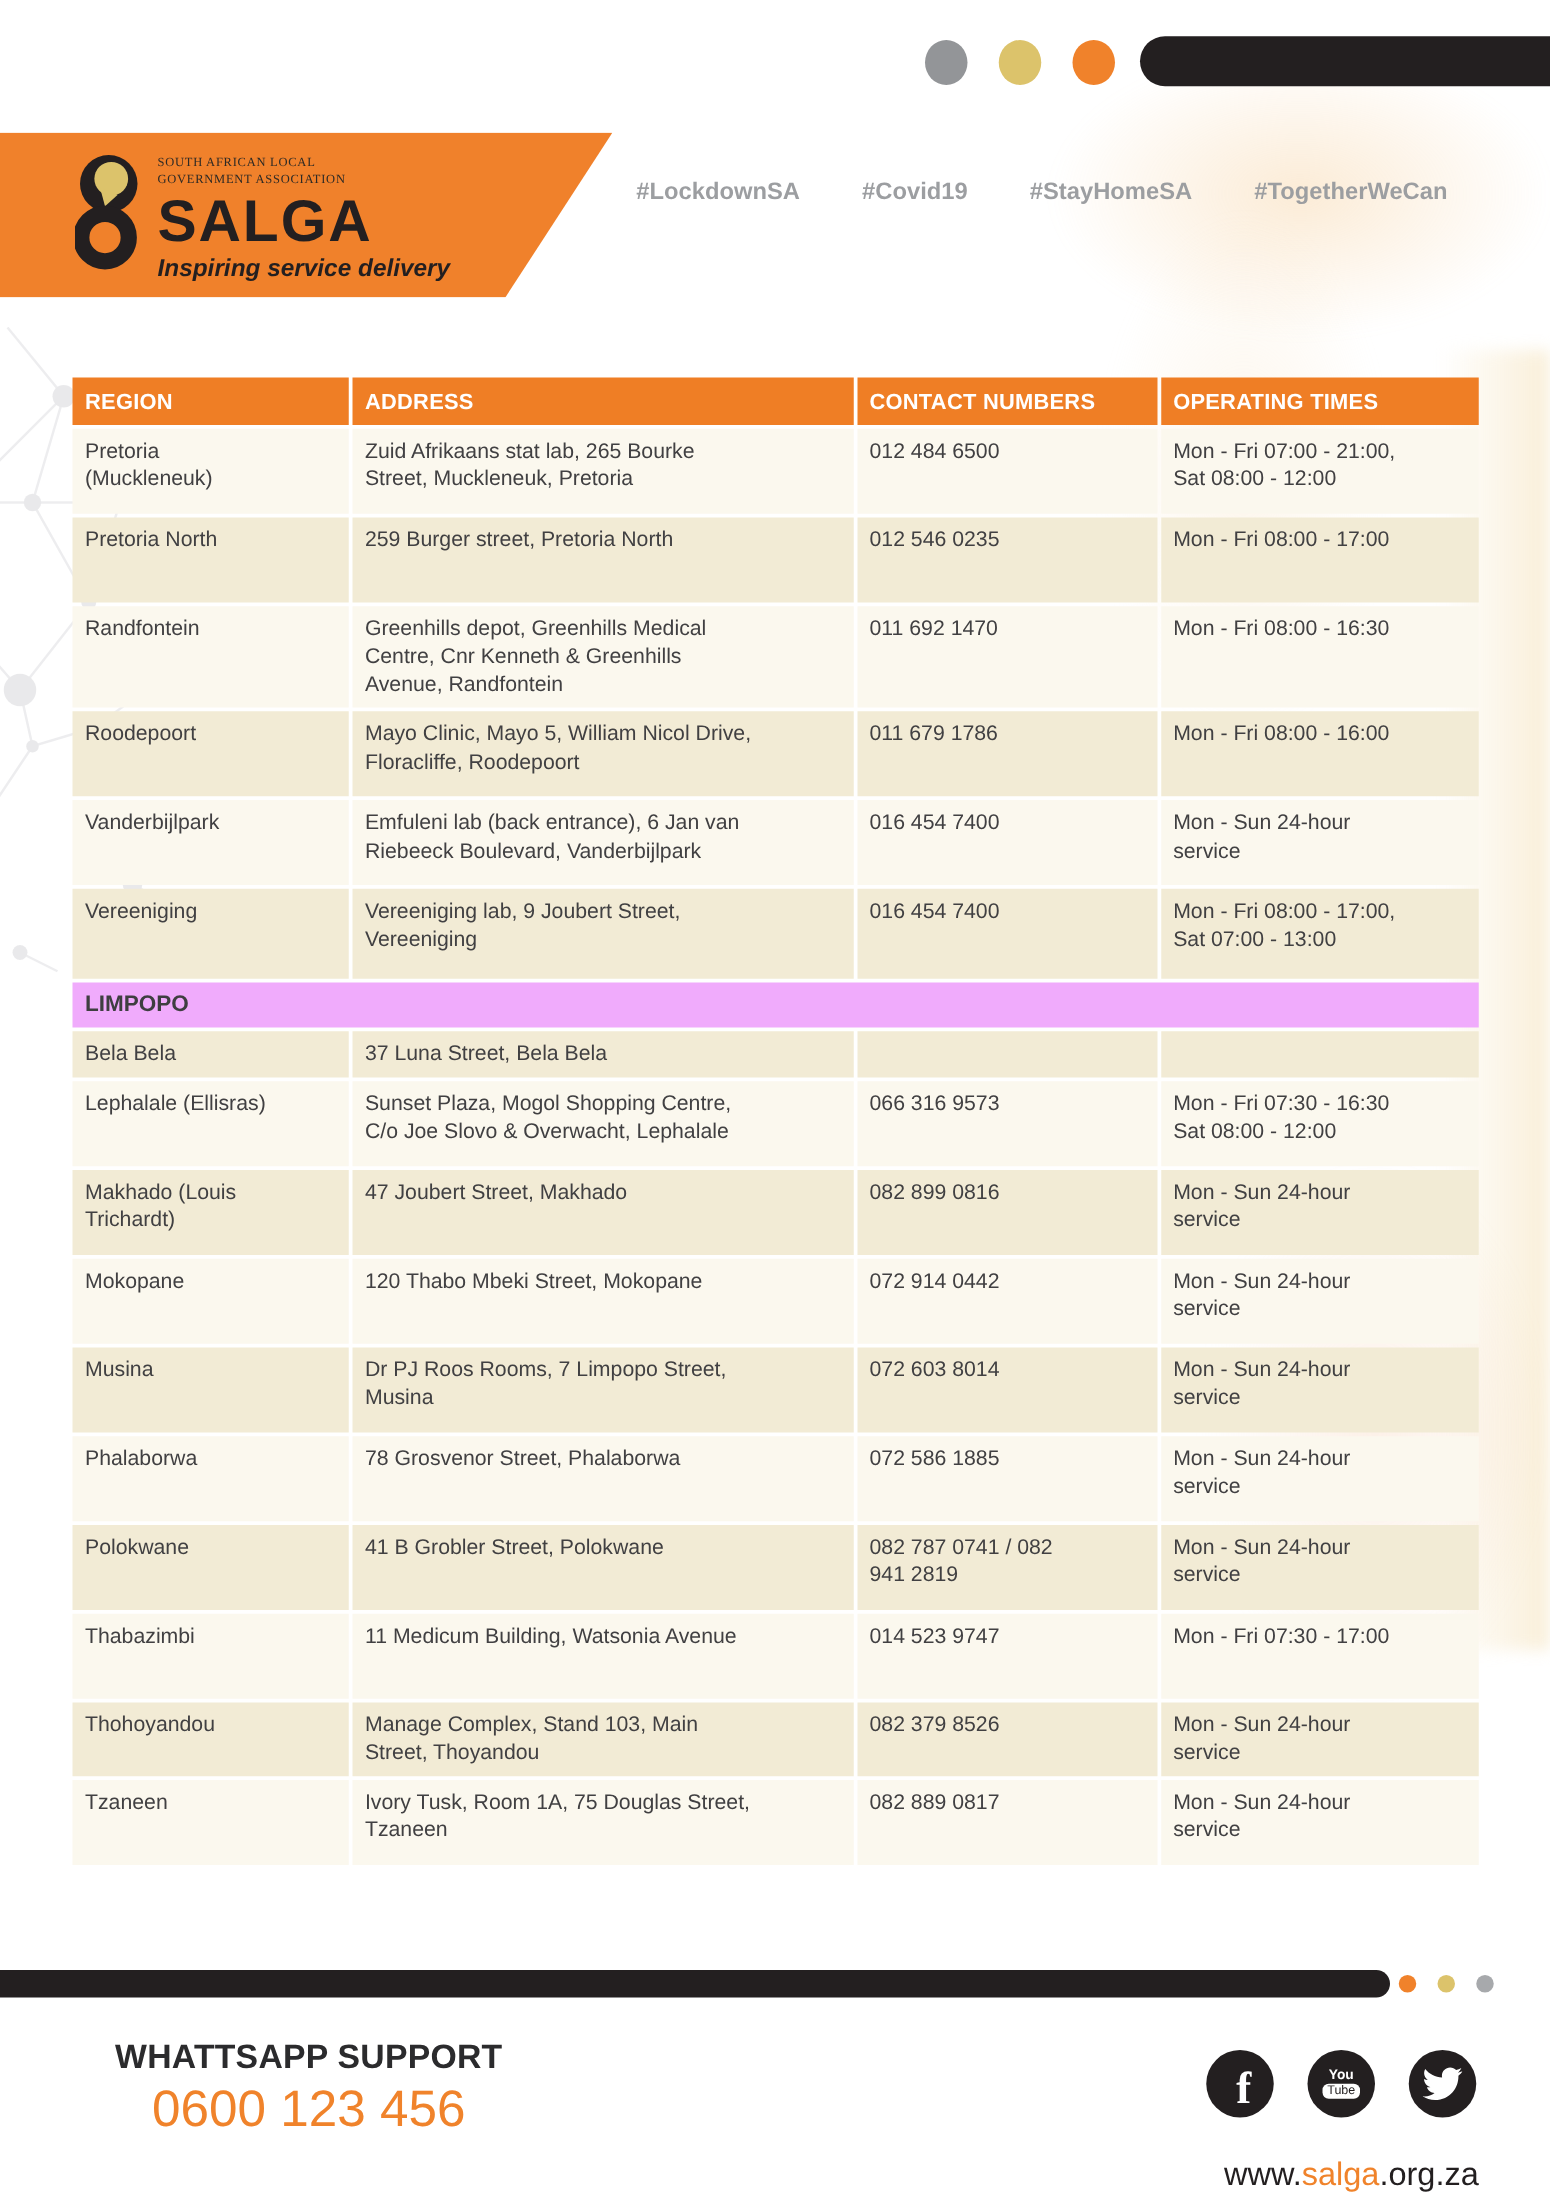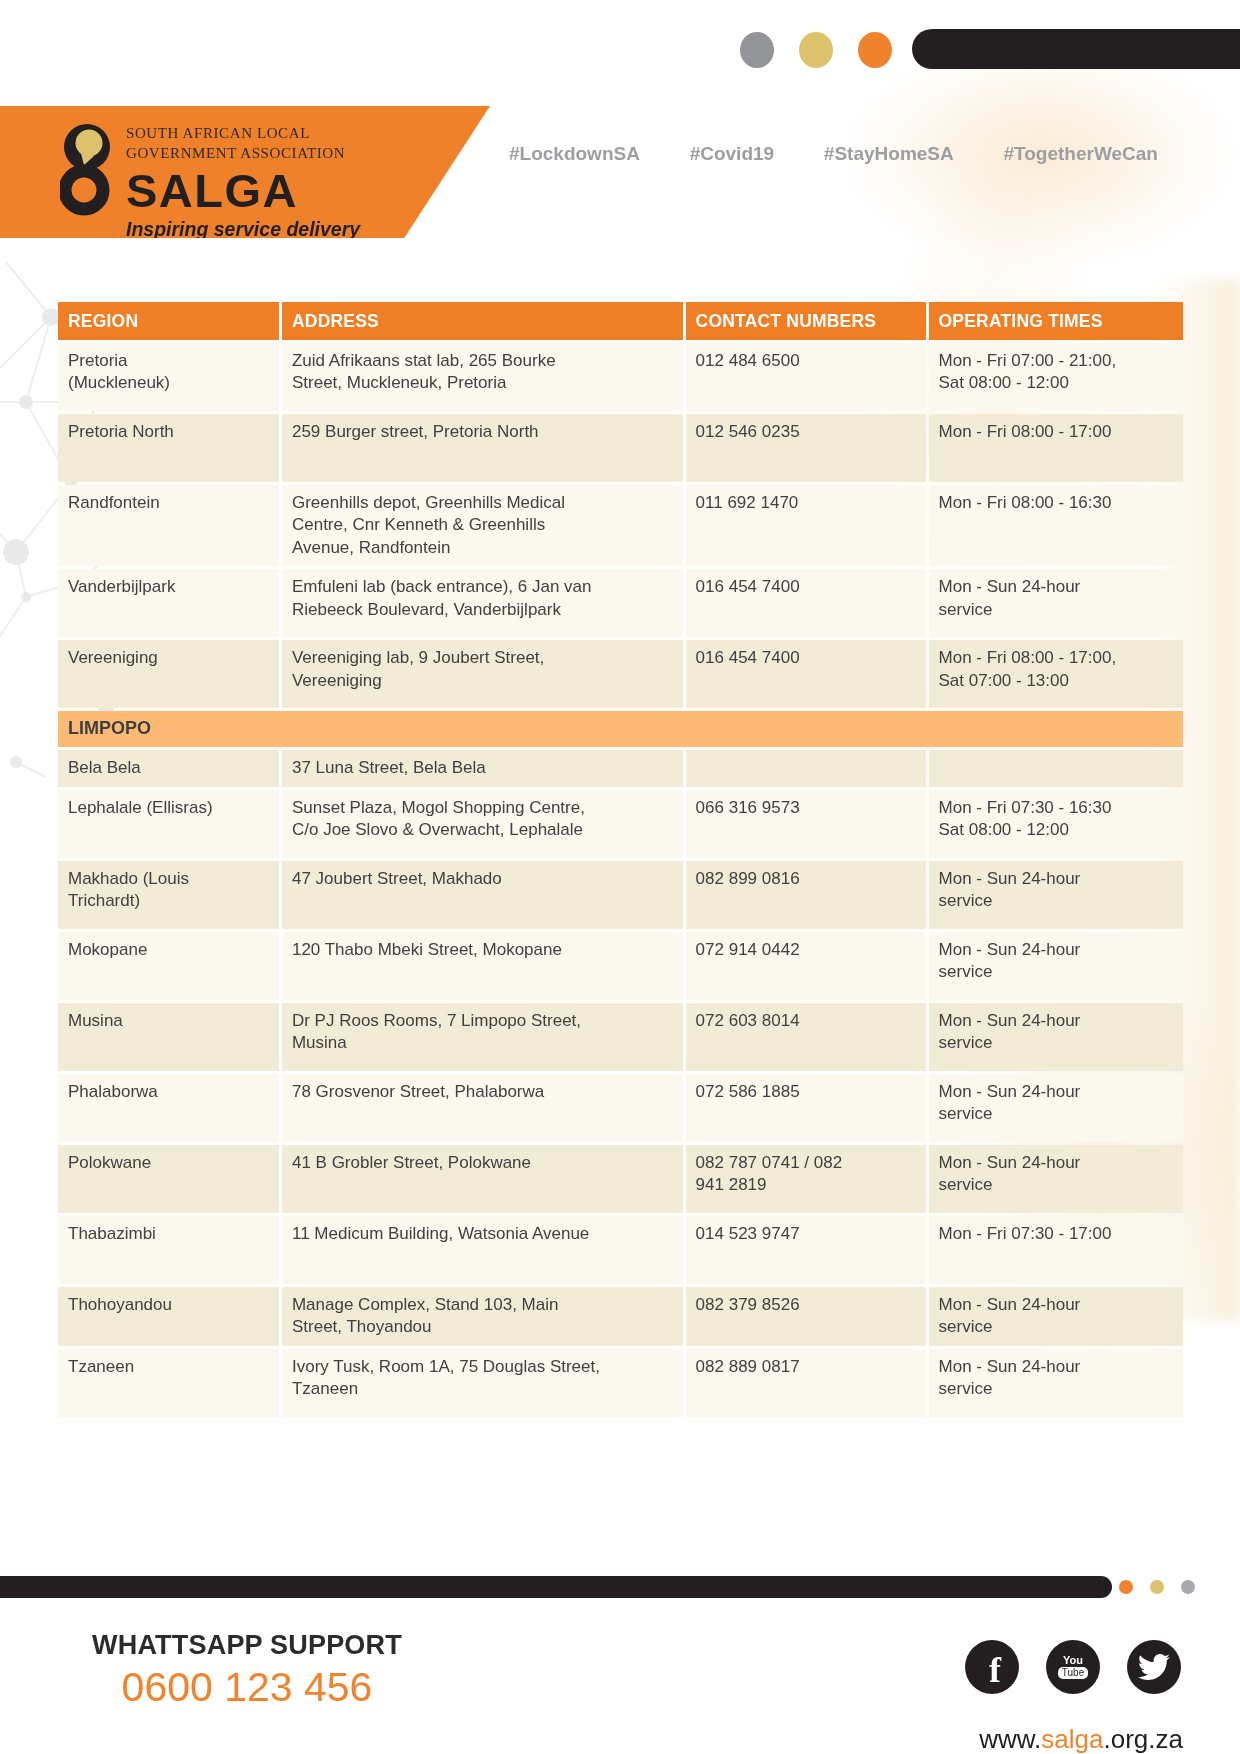--- a/index.html
+++ b/index.html
@@ -22,40 +22,40 @@
   .top-dots{position:absolute;left:740px;top:32px;display:flex;gap:25px;}
   .top-dots .dot{width:34px;height:36px;border-radius:50%;display:inline-block;}
   .top-bar{position:absolute;left:912px;top:29px;width:328px;height:40px;
     background:#231f20;border-radius:20px 0 0 20px;}
 
   
   .banner{position:absolute;left:0;top:106px;width:490px;height:132px;background:#F0812B;
     clip-path:polygon(0 0,100% 0,82.5% 100%,0 100%);}
   .logo-mark{position:absolute;left:60px;top:16px;}
   .brand-text{position:absolute;left:126px;top:18px;color:#231f20;}
-  .org-line{font-family:"Liberation Serif", serif;font-size:15px;letter-spacing:.6px;
+  .org-line{font-family:"Liberation Serif", serif;font-size:10px;letter-spacing:.6px;
     color:#2e2a25;line-height:1.32;white-space:nowrap;}
   .brand-name{font-size:47px;font-weight:700;letter-spacing:1.5px;line-height:1.0;
     margin-top:3px;color:#231f20;}
   .brand-tagline{font-size:19.5px;font-weight:700;font-style:italic;margin-top:4px;color:#231f20;}
 
   .hashtags{position:absolute;left:509px;top:143px;width:649px;display:flex;
     justify-content:space-between;font-size:19px;font-weight:700;color:#9C9EA1;}
 
   
   .tbl-wrap{position:absolute;left:55px;top:299px;width:1131px;}
   table.loc{width:100%;border-collapse:separate;border-spacing:3px;table-layout:fixed;}
   table.loc th{background:#EF7E25;color:#ffffff;font-size:17.5px;font-weight:700;
     text-align:left;padding:5px 10px;height:28px;letter-spacing:.2px;}
   table.loc td{vertical-align:top;padding:7px 10px;font-size:17px;line-height:1.32;
     color:#414042;white-space:pre-line;}
   tr.data-row{height:68px;}
   tr.data-row.light td{background:#FBF8EE;}
   tr.data-row.beige td{background:#F2EBD5;}
-  tr.section-row td{background:#fdba74;color:#3E3E40;font-weight:700;font-size:18px;
+  tr.section-row td{background:#f0abfc;color:#3E3E40;font-weight:700;font-size:18px;
     height:24px;vertical-align:middle;padding:6px 10px;}
   tbody.sec0 tr:nth-child(3){height:78px;}
   tbody.sec0 tr:nth-child(6){height:72px;}
   tbody.sec1 tr:nth-child(2){height:30px;}
   tbody.sec1 tr:nth-child(10){height:30px;}
 
   
   .bottom-bar{position:absolute;left:0;top:1576px;width:1112px;height:22px;
     background:#231f20;border-radius:0 11px 11px 0;}
   .bottom-dots{position:absolute;left:1119px;top:1580px;display:flex;gap:17px;}
@@ -167,20 +167,27 @@
             <td class="col-times">Mon - Fri 08:00 - 17:00</td>
           </tr>
           <tr class="data-row light">
             <td class="col-region">Randfontein</td>
             <td class="col-address">Greenhills depot, Greenhills Medical
 Centre, Cnr Kenneth &amp; Greenhills
 Avenue, Randfontein</td>
             <td class="col-contact">011 692 1470</td>
             <td class="col-times">Mon - Fri 08:00 - 16:30</td>
           </tr>
+          <tr class="data-row beige">
+            <td class="col-region">Roodepoort</td>
+            <td class="col-address">Mayo Clinic, Mayo 5, William Nicol Drive,
+Floracliffe, Roodepoort</td>
+            <td class="col-contact">011 679 1786</td>
+            <td class="col-times">Mon - Fri 08:00 - 16:00</td>
+          </tr>
           <tr class="data-row light">
             <td class="col-region">Vanderbijlpark</td>
             <td class="col-address">Emfuleni lab (back entrance), 6 Jan van
 Riebeeck Boulevard, Vanderbijlpark</td>
             <td class="col-contact">016 454 7400</td>
             <td class="col-times">Mon - Sun 24-hour
 service</td>
           </tr>
           <tr class="data-row beige">
             <td class="col-region">Vereeniging</td>

